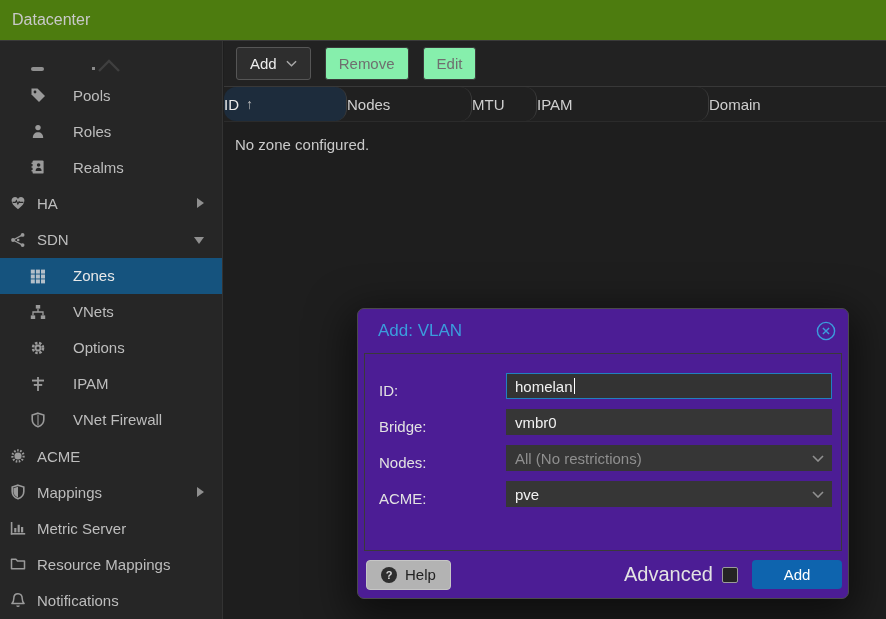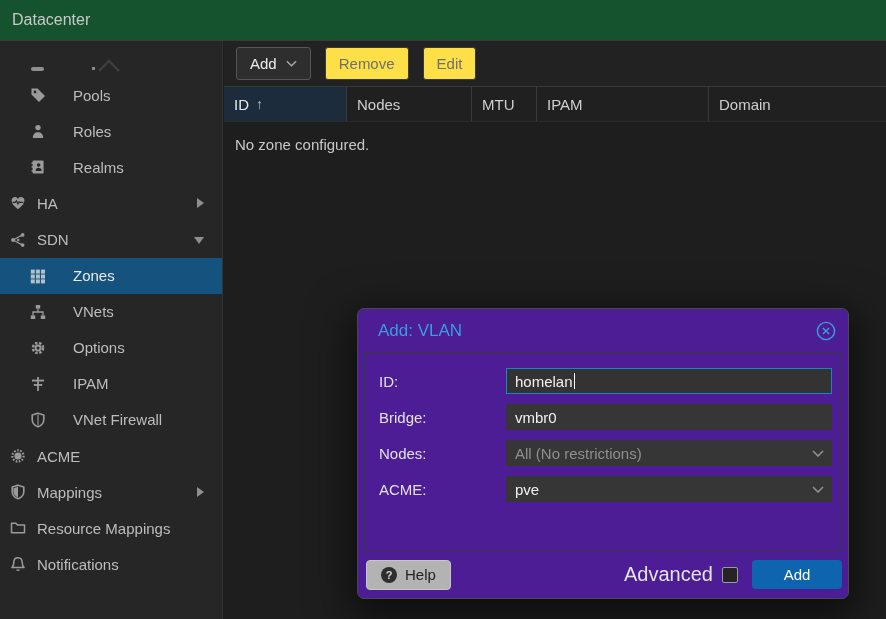--- a/index.html
+++ b/index.html
@@ -5,21 +5,21 @@
   * { margin:0; padding:0; box-sizing:border-box; }
   html,body { background:#111; }
   #app {
     position:relative; width:886px; height:619px; overflow:hidden;
     background:#1e1e1e; font-family:"Liberation Sans", sans-serif;
     -webkit-font-smoothing:antialiased; color:#c9c9c9;
   }
   
   .titlebar {
     position:absolute; left:0; top:0; width:886px; height:41px;
-    background:#14532d; border-bottom:1px solid #3a3a3a;
+    background:#4d7c0f; border-bottom:1px solid #3a3a3a;
     display:flex; align-items:center; padding-left:12px;
     font-size:16px; color:#c9c9c9;
   }
   
   .sidebar {
     position:absolute; left:0; top:41px; width:223px; height:578px;
     background:#262626; border-right:1px solid #333;
   }
   .nav-item {
     position:relative; height:36.1px; display:flex; align-items:center;
@@ -45,48 +45,48 @@
   .main { position:absolute; left:224px; top:41px; width:662px; height:578px; background:#1e1e1e; }
   .toolbar {
     position:absolute; top:0; left:0; right:0; height:45px; background:#222;
     display:flex; align-items:center; padding-left:12px; gap:14px;
   }
   .tbtn {
     height:33px; border-radius:3px; font-size:15px; display:flex;
     align-items:center; padding:0 13px; cursor:pointer; gap:9px;
   }
   .tbtn.enabled { background:#2e2e2e; border:1px solid #565656; color:#ececec; }
-  .tbtn.disabled { background:#fde047; border:1px solid #3a3a3a; color:#6f6f6f; }
+  .tbtn.disabled { background:#86efac; border:1px solid #3a3a3a; color:#6f6f6f; }
   .grid-header {
     position:absolute; top:45px; left:0; right:0; height:36px;
     background:#202020; border-top:1px solid #383838; border-bottom:1px solid #2b2b2b;
     display:flex; font-size:15px; color:#cfcfcf;
   }
-  .col { display:flex; align-items:center; padding-left:10px;
-    border-right:1px solid #3a3a3a; cursor:pointer; }
+  .col { display:flex; align-items:center; 
+    border-right:1px solid #3a3a3a; cursor:pointer;border-radius:12px; }
   .col.sorted { background:#1d2c3c; color:#e9e9e9; }
   .sort-arrow { margin-left:7px; color:#bdbdbd; font-size:14px; }
   .col.c-id { width:123px; } .col.c-type { width:125px; } .col.c-mtu { width:65px; }
   .col.c-ipam { width:172px; } .col.c-domain { flex:1; border-right:none; }
   .grid-body { position:absolute; top:81px; left:0; right:0; bottom:0; }
   .empty-text { padding:14px 0 0 11px; font-size:15px; color:#c9c9c9; }
   
   .dialog {
     position:absolute; left:357px; top:308px; width:492px; height:291px;
     background:#4c1d95; border:1px solid #4a4a4a; border-radius:7px;
     box-shadow:0 12px 42px 8px rgba(0,0,0,0.55); z-index:10;
   }
   .dlg-header { height:44px; display:flex; align-items:center; padding:0 12px 0 20px; }
   .dlg-title { flex:1; font-size:17px; color:#3b9ddd; }
   .close-btn { width:20px; height:20px; cursor:pointer; }
   .dlg-body {
     position:absolute; left:6px; right:6px; top:44px; bottom:47px;
     border:1px solid #3a3a3a; padding:9px 9px 0 14px;
   }
-  .f-row { height:36px; display:flex; align-items:center; }
+  .f-row { height:36px; display:flex; align-items:flex-end; }
   .f-label { width:127px; flex:none; font-size:15px; color:#e2e2e2; }
   .f-field { flex:1; position:relative; height:26px; }
   .fld, .fld-like {
     width:100%; height:26px; background:#363636; border:1px solid #363636;
     color:#f1f1f1; font-size:15px; padding:0 8px; font-family:inherit; outline:none;
     display:block;
   }
   .fld-like { display:flex; align-items:center; }
   .fld::placeholder { color:#8f8f8f; opacity:1; }
   .f-field.focused .fld-like { background:#333; border:1px solid #2180c0; }
@@ -270,20 +270,32 @@
       <span class="icon16">
         <svg viewBox="0 0 16 16">
             <path d="M8 1.2 L13.8 3.1 v4.4 C13.8 11.3 11.4 13.6 8 14.8 4.6 13.6 2.2 11.3 2.2 7.5 V3.1 z" fill="none" stroke="#9a9a9a" stroke-width="1.6"></path>
             <path d="M8 2.8 L3.4 4.3 v3.2 c0 3 1.9 4.9 4.6 6 z" fill="#9a9a9a"></path>
           </svg>
       </span>
       <span class="nav-label">Mappings</span>
       <span class="expander right"></span>
     </div>
 
+    <div class="nav-item level0">
+      <span class="icon16">
+        <svg viewBox="0 0 16 16" fill="#9a9a9a">
+            <rect x="0.8" y="2" width="1.6" height="12.6"></rect>
+            <rect x="0.8" y="13" width="14.4" height="1.6"></rect>
+            <rect x="4.2" y="8" width="2.2" height="4.4"></rect>
+            <rect x="7.6" y="4.8" width="2.2" height="7.6"></rect>
+            <rect x="11" y="7" width="2.2" height="5.4"></rect>
+          </svg>
+      </span>
+      <span class="nav-label">Metric Server</span>
+    </div>
 
     <div class="nav-item level0">
       <span class="icon16">
         <svg viewBox="0 0 16 16">
             <path d="M1.5 3.2 h4.4 l1.6 1.9 h7 v7.7 H1.5 z" fill="none" stroke="#9a9a9a" stroke-width="1.5" stroke-linejoin="round"></path>
           </svg>
       </span>
       <span class="nav-label">Resource Mappings</span>
     </div>
 

